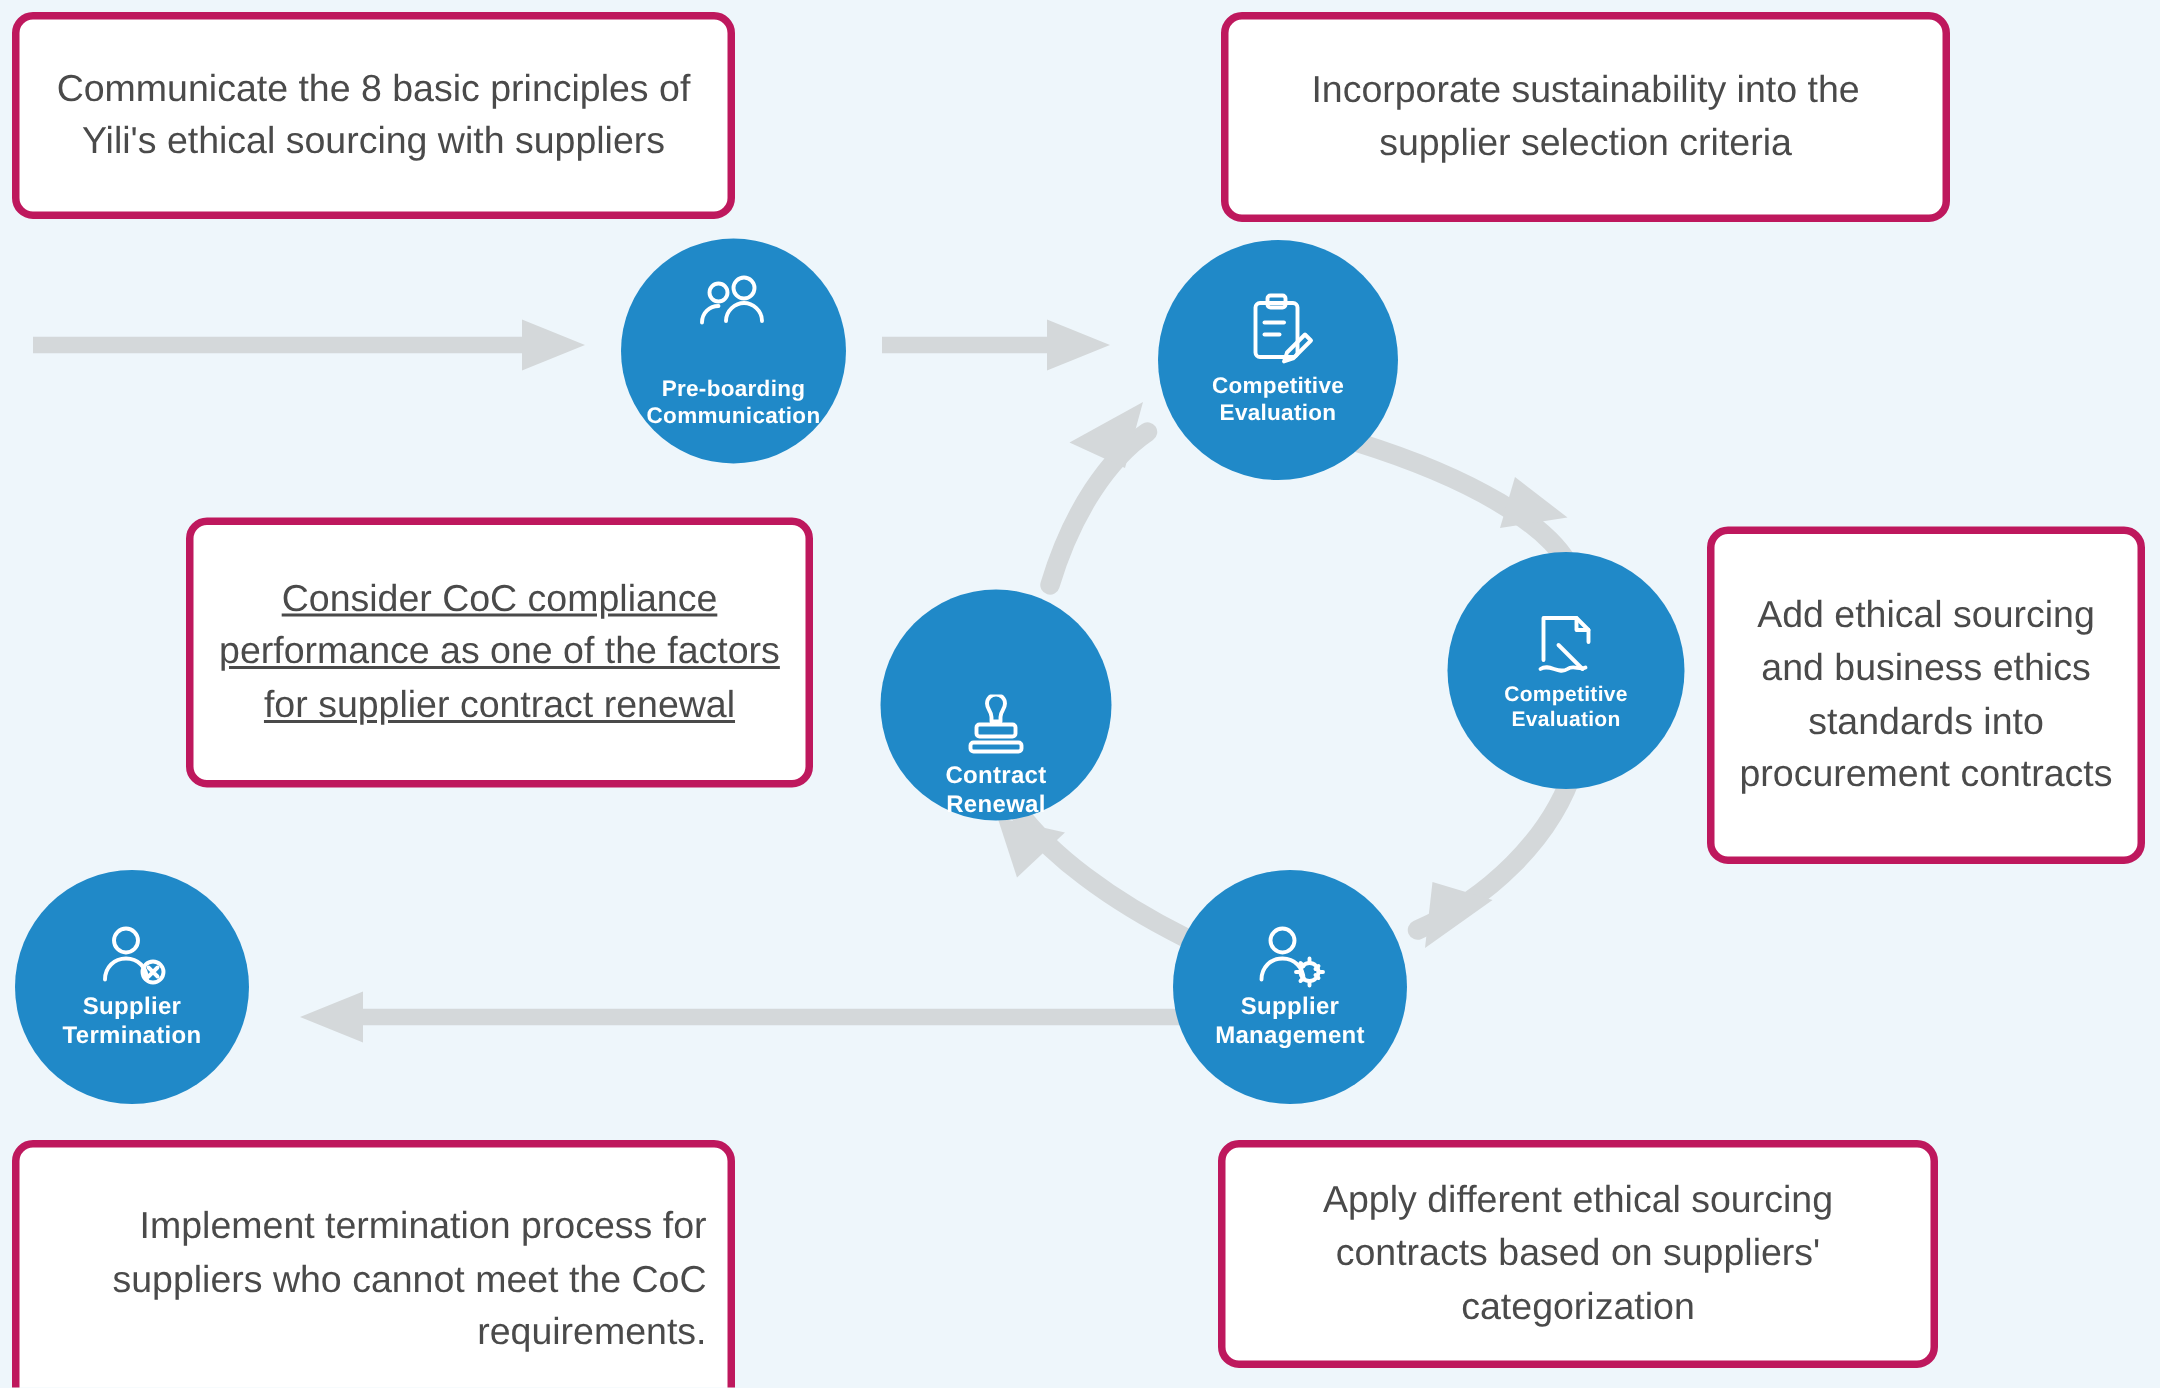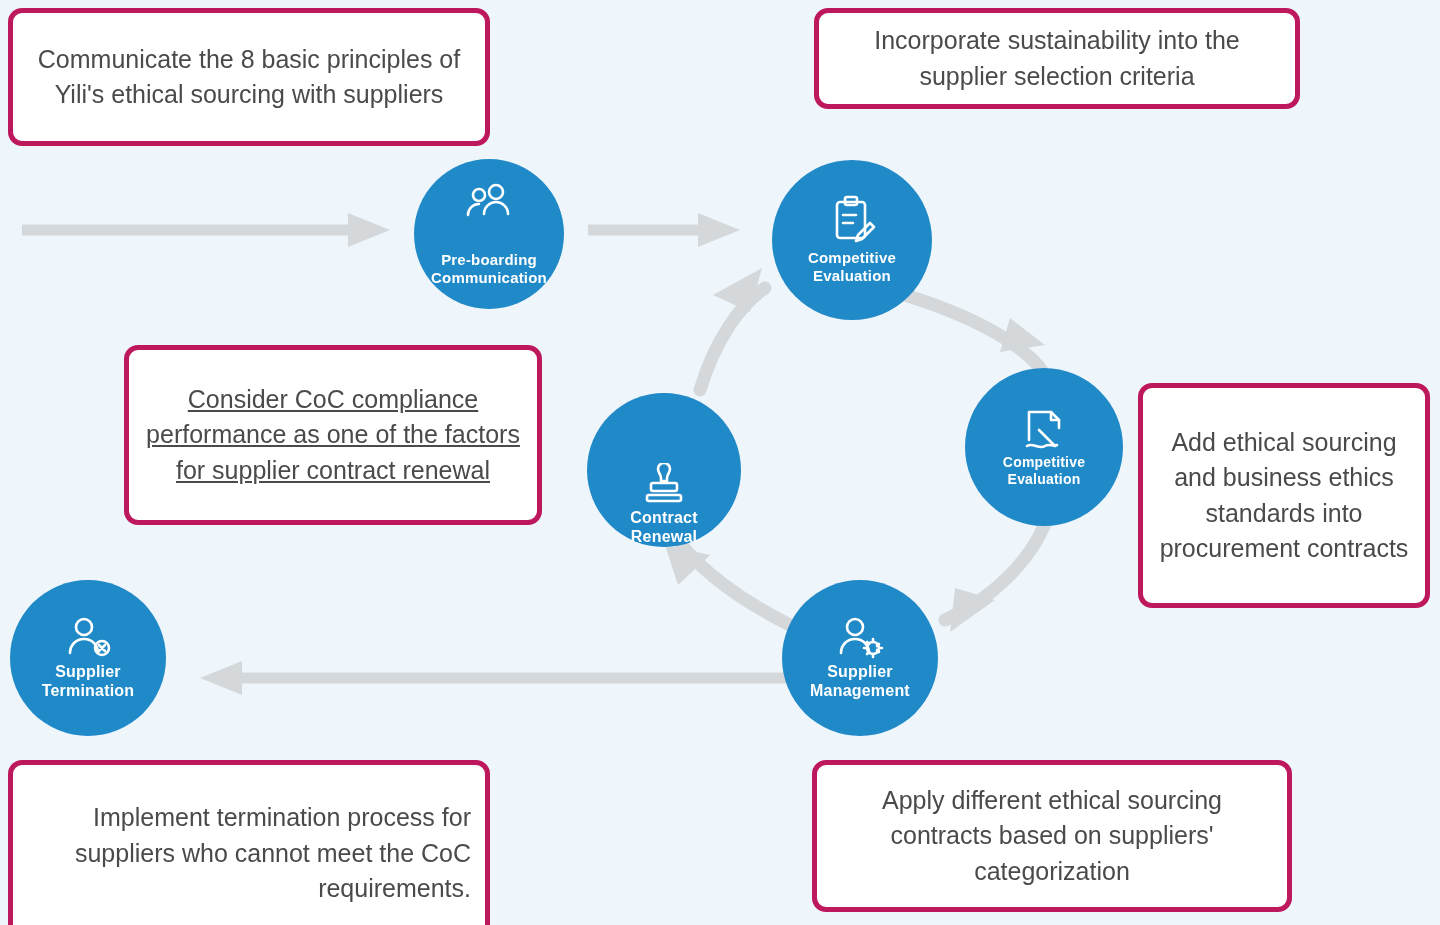--- a/index.html
+++ b/index.html
@@ -114,23 +114,23 @@
     </g>
 
     <g>
       <path d="M 700,390 C 715,340 740,305 765,288" stroke="#d4d8da" stroke-width="13" fill="none" stroke-linecap="round"></path>
       <polygon points="713,295 762,268 750,312" fill="#d4d8da"></polygon>
     </g>
   </svg>
 
   <div class="callout" style="left:8px; top:8px; width:482px; height:138px;">Communicate the 8 basic principles of Yili's ethical sourcing with suppliers</div>
 
-  <div class="callout" style="left:814px; top:8px; width:486px; height:101px;">Incorporate sustainability into the supplier selection criteria</div>
-
-  <div class="callout" style="left:1138px; top:351px; width:292px; height:225px;margin-top:32px;">Add ethical sourcing and business ethics standards into procurement contracts</div>
+  <div class="callout" style="left:814px; top:8px; width:486px; height:140px;">Incorporate sustainability into the supplier selection criteria</div>
+
+  <div class="callout" style="left:1138px; top:351px; width:292px; height:225px;">Add ethical sourcing and business ethics standards into procurement contracts</div>
 
   <div class="callout" style="left:812px; top:760px; width:480px; height:152px;">Apply different ethical sourcing contracts based on suppliers' categorization</div>
 
   <div class="callout" style="left:8px; top:760px; width:482px; height:187px;text-align:right;">Implement termination process for suppliers who cannot meet the CoC requirements.</div>
 
   <div class="callout" style="left:124px; top:345px; width:418px; height:180px;text-decoration:underline;">Consider CoC compliance performance as one of the factors for supplier contract renewal</div>
 
   <div class="node small" style="left:414px; top:159px; width:150px; height:150px;gap:26px;">
     <span class="icon">
       <svg width="54" height="42" viewBox="0 0 54 42" fill="none" stroke="#ffffff" stroke-width="2.6" stroke-linecap="round" stroke-linejoin="round">

